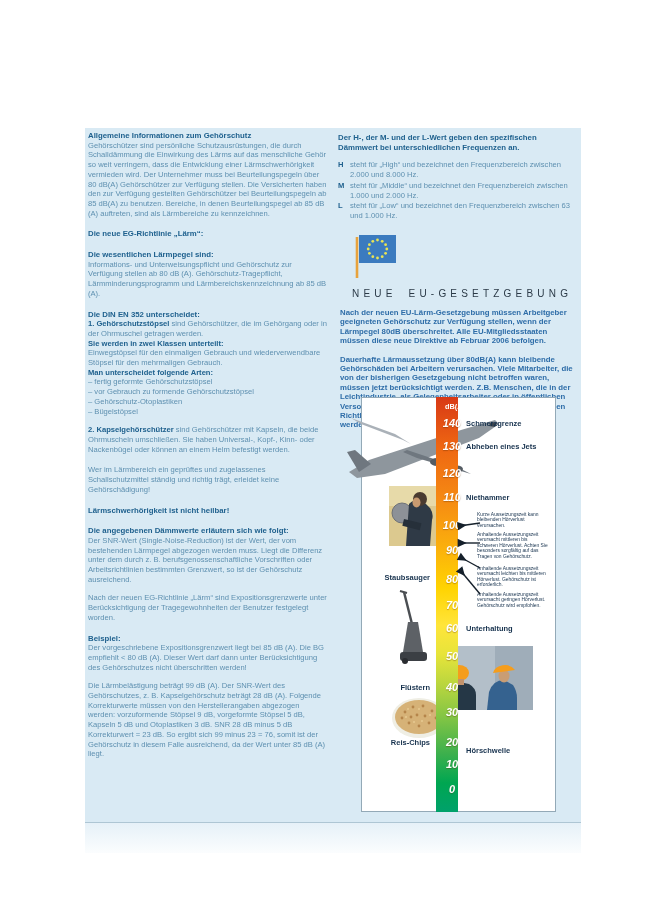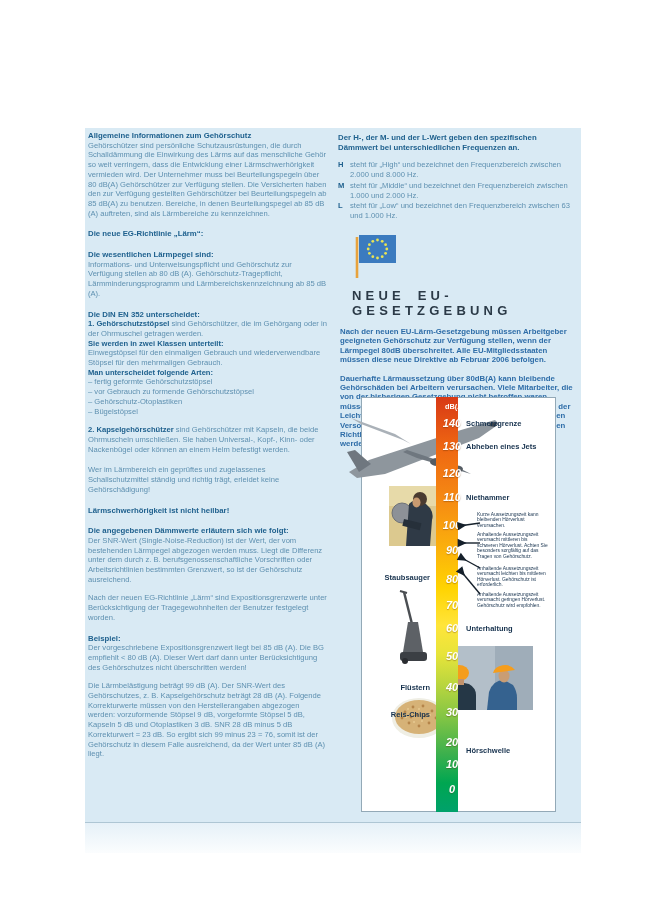--- a/index.html
+++ b/index.html
@@ -29,21 +29,21 @@
   .blk{margin-bottom:11px;}
   .hd{font-weight:bold;color:#1f618e;font-size:7.8px;}
   .b{font-weight:bold;color:#1f618e;}
   .sp{margin-top:9px;}
   .def{position:relative;padding-left:12px;margin-bottom:1px;}
   .def .letter{position:absolute;left:0;top:0;font-weight:bold;color:#1f618e;}
   
   .eu-section{position:absolute;left:340px;top:232px;width:234px;}
   .eu-flag{margin-left:10px;display:block;}
   .eu-head{
-    margin:8px 0 9px 12px;font-size:13px;font-weight:bold;
+    margin:8px 0 9px 12px;font-size:10px;font-weight:normal;
     letter-spacing:4.2px;word-spacing:5px;color:#2b3a47;
   }
   .eu-p{
     font-weight:bold;color:#2e6da8;font-size:7.8px;line-height:9.4px;margin:0 0 9px 0;
   }
   
   .chart-box{
     position:absolute;left:361px;top:397px;width:193px;height:413px;
     background:#ffffff;border:1px solid #93a9b7;z-index:0;
   }
@@ -249,21 +249,21 @@
 <div class="db-num" style="top:783px;">0</div>
 
 <div class="clabel r" style="top:419px;">Schmerzgrenze</div>
 <div class="clabel r" style="top:442px;">Abheben eines Jets</div>
 <div class="clabel r" style="top:493px;">Niethammer</div>
 <div class="clabel r" style="top:624px;">Unterhaltung</div>
 <div class="clabel r" style="top:746px;">Hörschwelle</div>
 
 <div class="clabel l" style="top:573px;">Staubsauger</div>
 <div class="clabel l" style="top:683px;">Flüstern</div>
-<div class="clabel l" style="top:710px;">Reis-Chips</div>
+<div class="clabel l" style="top:738px;">Reis-Chips</div>
 
 <div class="note" style="top:512px;">Kurze Aussetzungszeit kann bleibenden Hörverlust verursachen.</div>
 <div class="note" style="top:532px;">Anhaltende Aussetzungszeit verursacht mittleren bis schweren Hörverlust. Achten Sie besonders sorgfältig auf das Tragen von Gehörschutz.</div>
 <div class="note" style="top:566px;">Anhaltende Aussetzungszeit verursacht leichten bis mittleren Hörverlust. Gehörschutz ist erforderlich.</div>
 <div class="note" style="top:592px;">Anhaltende Aussetzungszeit verursacht geringen Hörverlust. Gehörschutz wird empfohlen.</div>
 
 <svg class="arrows" width="26" height="100" viewBox="0 0 26 100">
   <defs>
     <marker id="ah" markerWidth="7" markerHeight="7" refX="5.5" refY="3" orient="auto">
       <path d="M6.5,0 L0,3 L6.5,6 z" fill="#15202b"></path>

